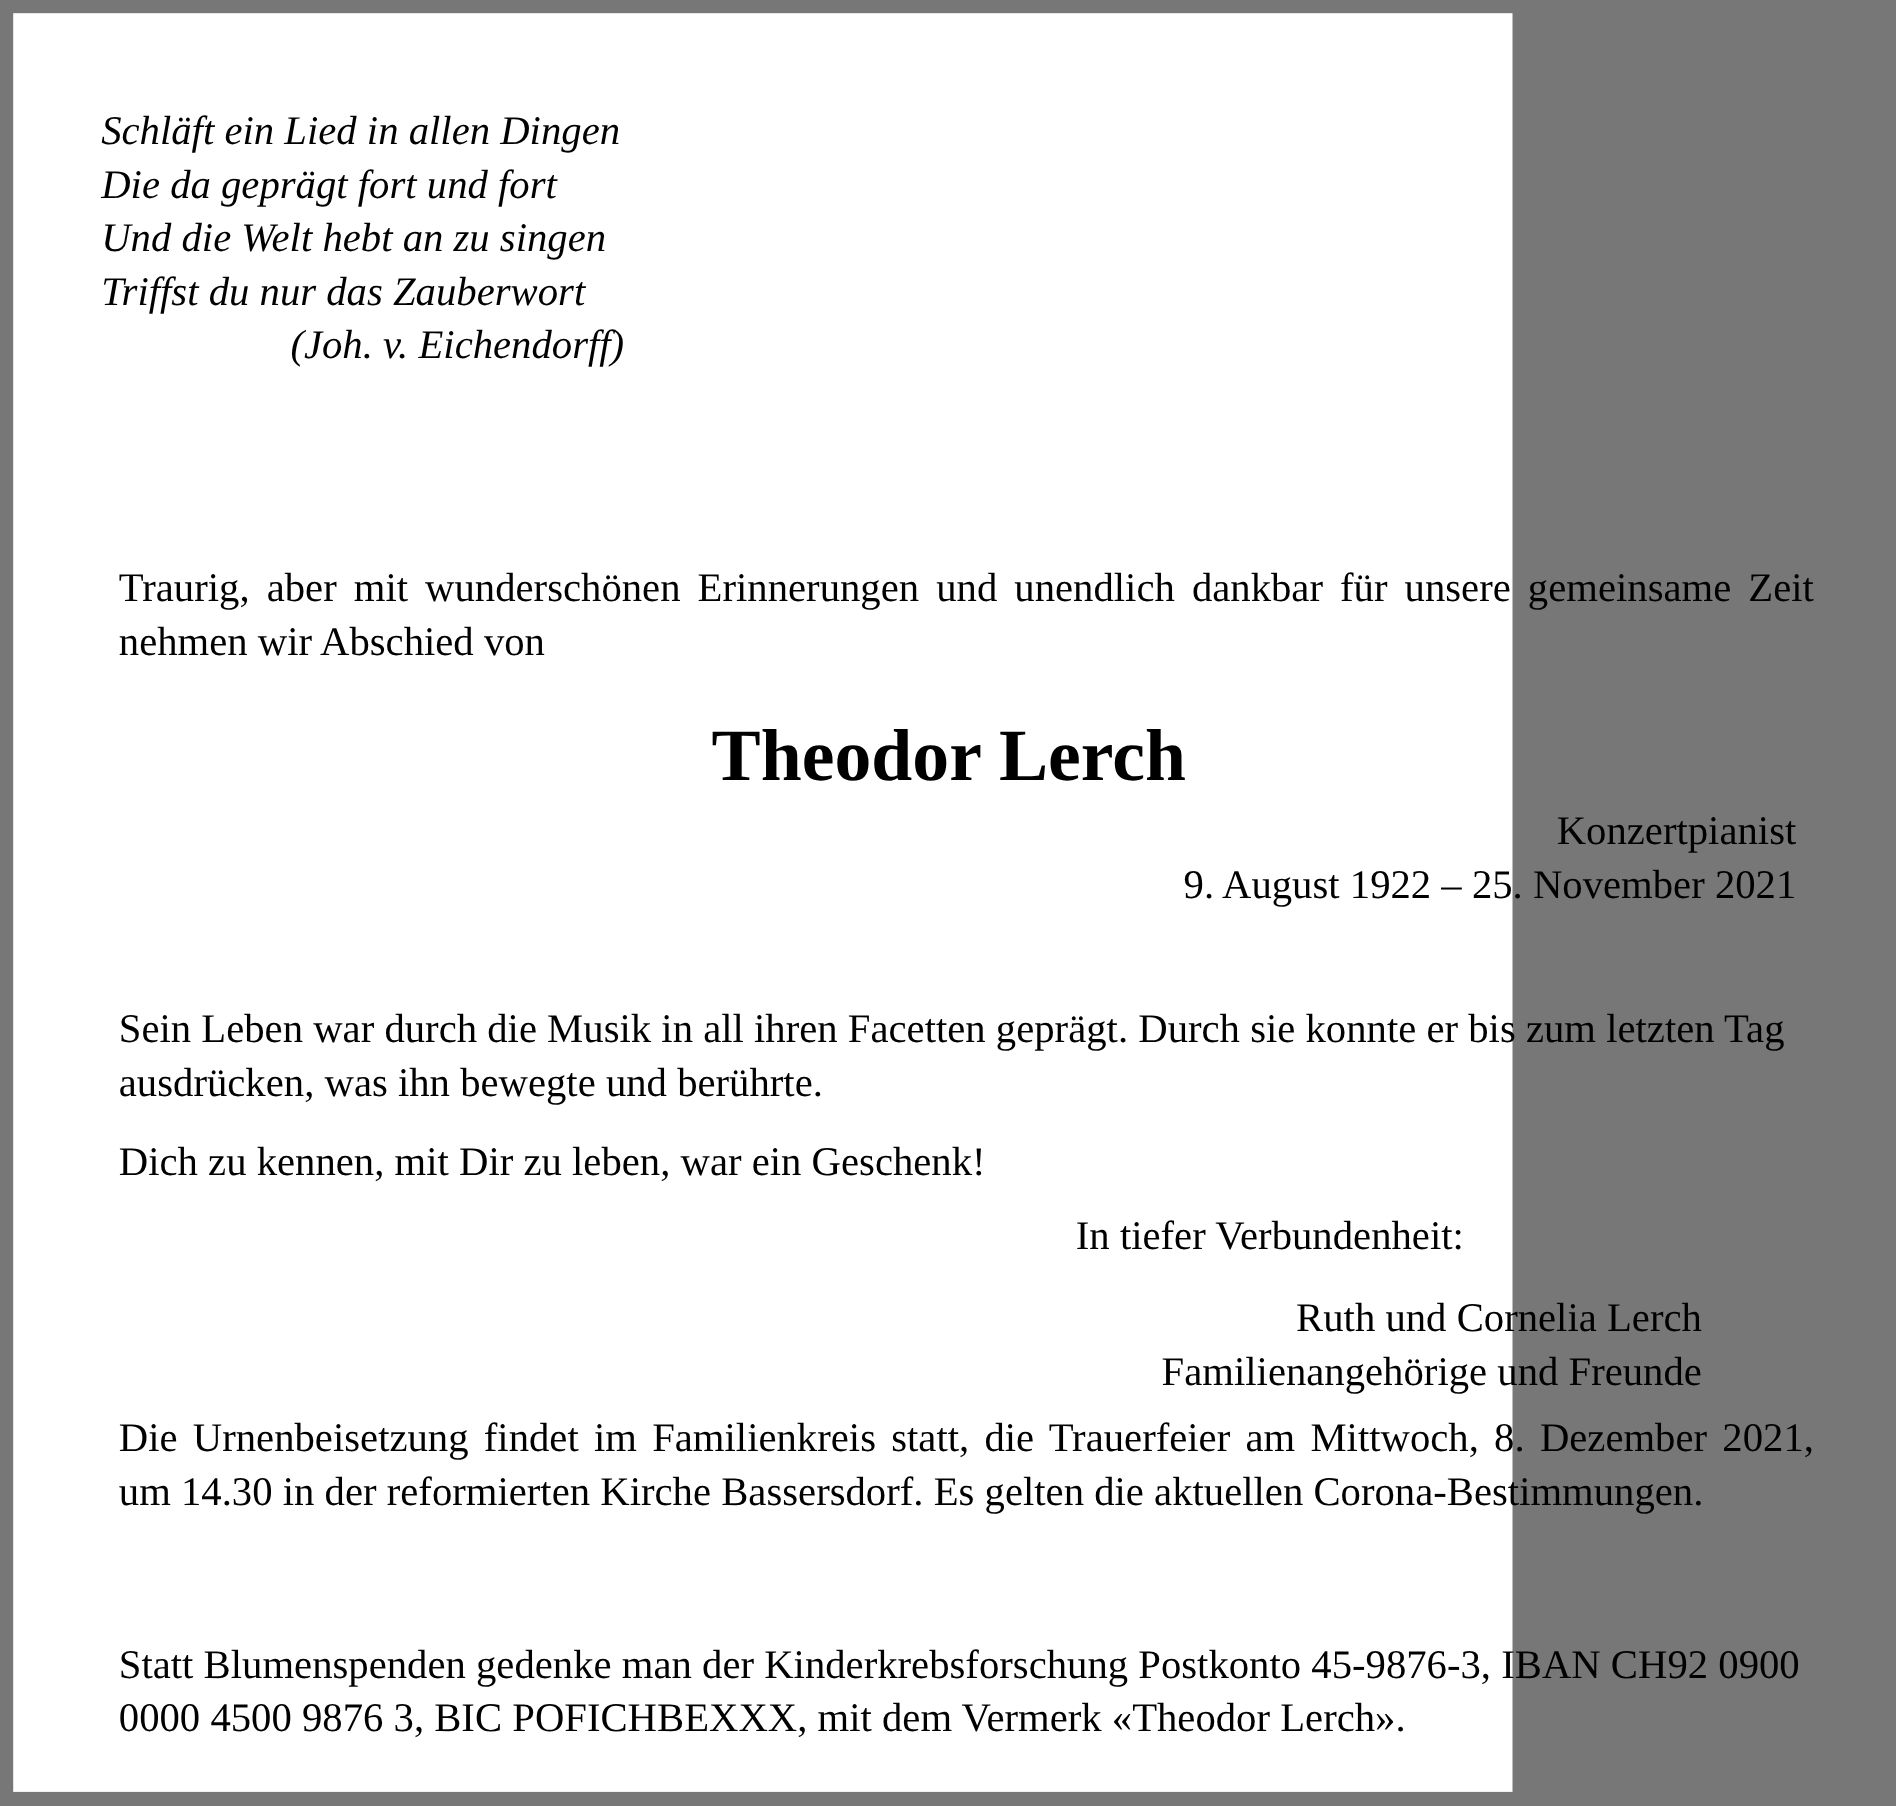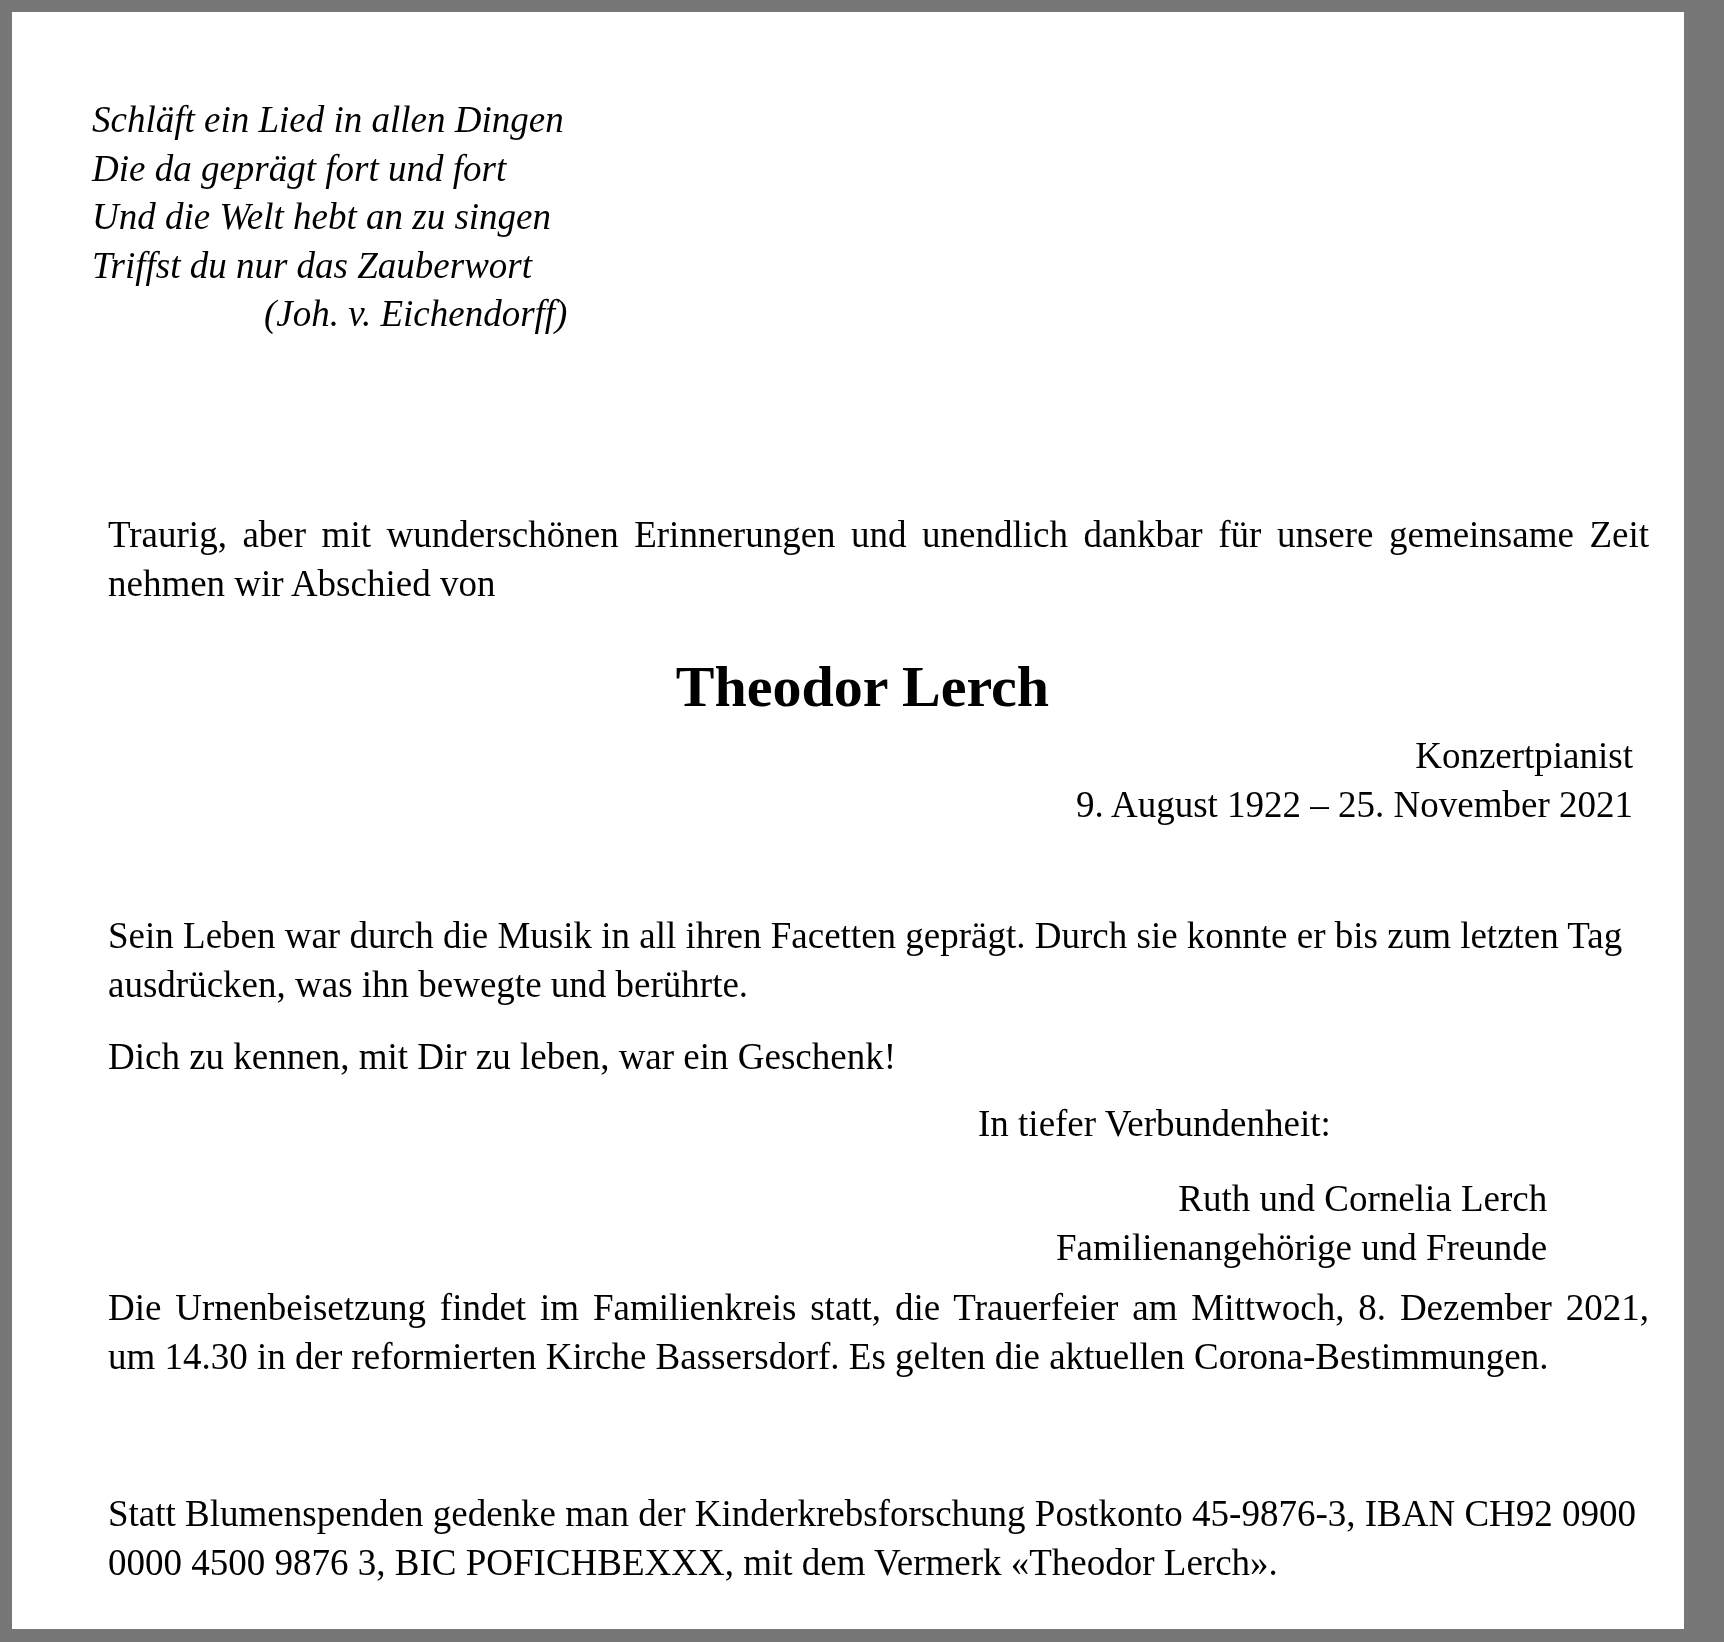--- a/index.html
+++ b/index.html
@@ -7,21 +7,21 @@
     width: 1724px; height: 1642px;
     background: #777777;
     position: relative;
     overflow: hidden;
     font-family: "Liberation Serif", "DejaVu Serif", serif;
     color: #000;
   }
   .sheet {
     position: absolute;
     left: 12px; top: 12px;
-    width: 1672px; height: 1617px;
+    width: 1363px; height: 1617px;
     background: #ffffff;
   }
   .txt { font-size: 37px; line-height: 48.5px; }
   .poem {
     position: absolute; left: 80px; top: 84px;
     font-style: italic;
   }
   .poem .line { display: block; white-space: nowrap; }
   .poem .author { display: block; padding-left: 172px; white-space: nowrap; }
   .addresses {
@@ -39,21 +39,21 @@
   .p-urn { top: 1256px; }
   .p-donate { top: 1462px; text-align: left; }
   .p-intro, .p-urn { text-align-last: left; }
   .name-block {
     position: absolute; left: 80px; width: 1541px; top: 630px;
     text-align: center;
   }
   .deceased-name {
     display: block;
     font-weight: bold;
-    font-size: 58px;
+    font-size: 67px;
     line-height: 90px;
   }
   .profession, .dates { display: block; text-align: right; }
   .signoff {
     position: absolute; left: 966px; top: 1088px;
   }
   .signers {
     position: absolute; left: 1002px; top: 1163px;
     margin-left: 42px;
   }

